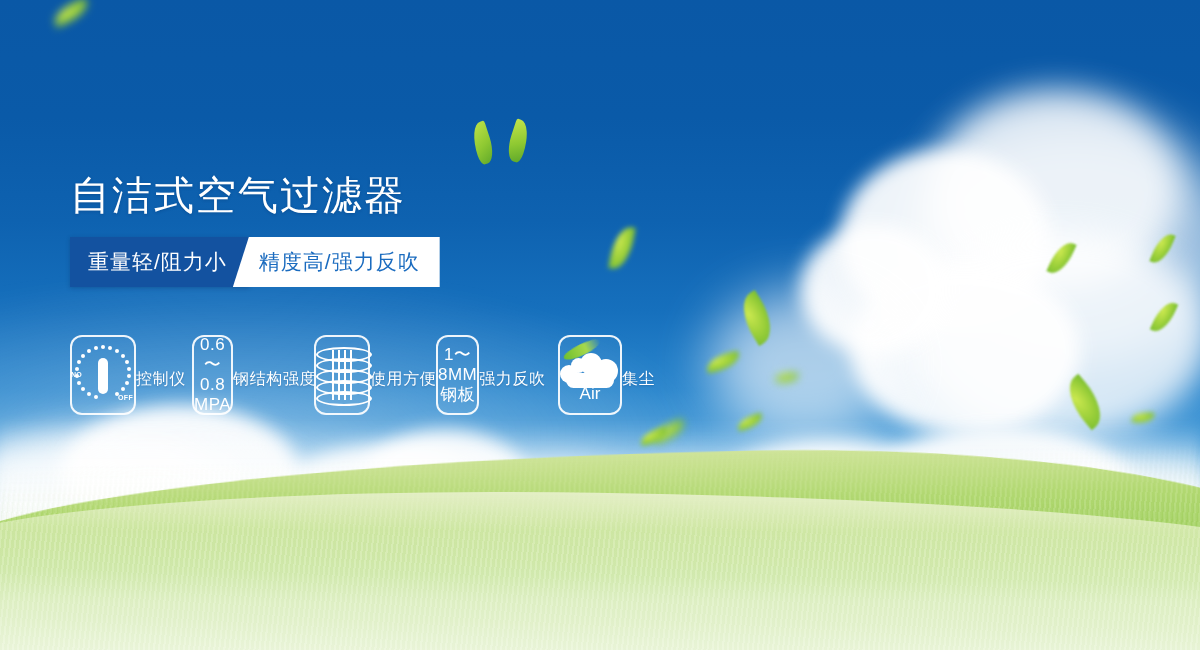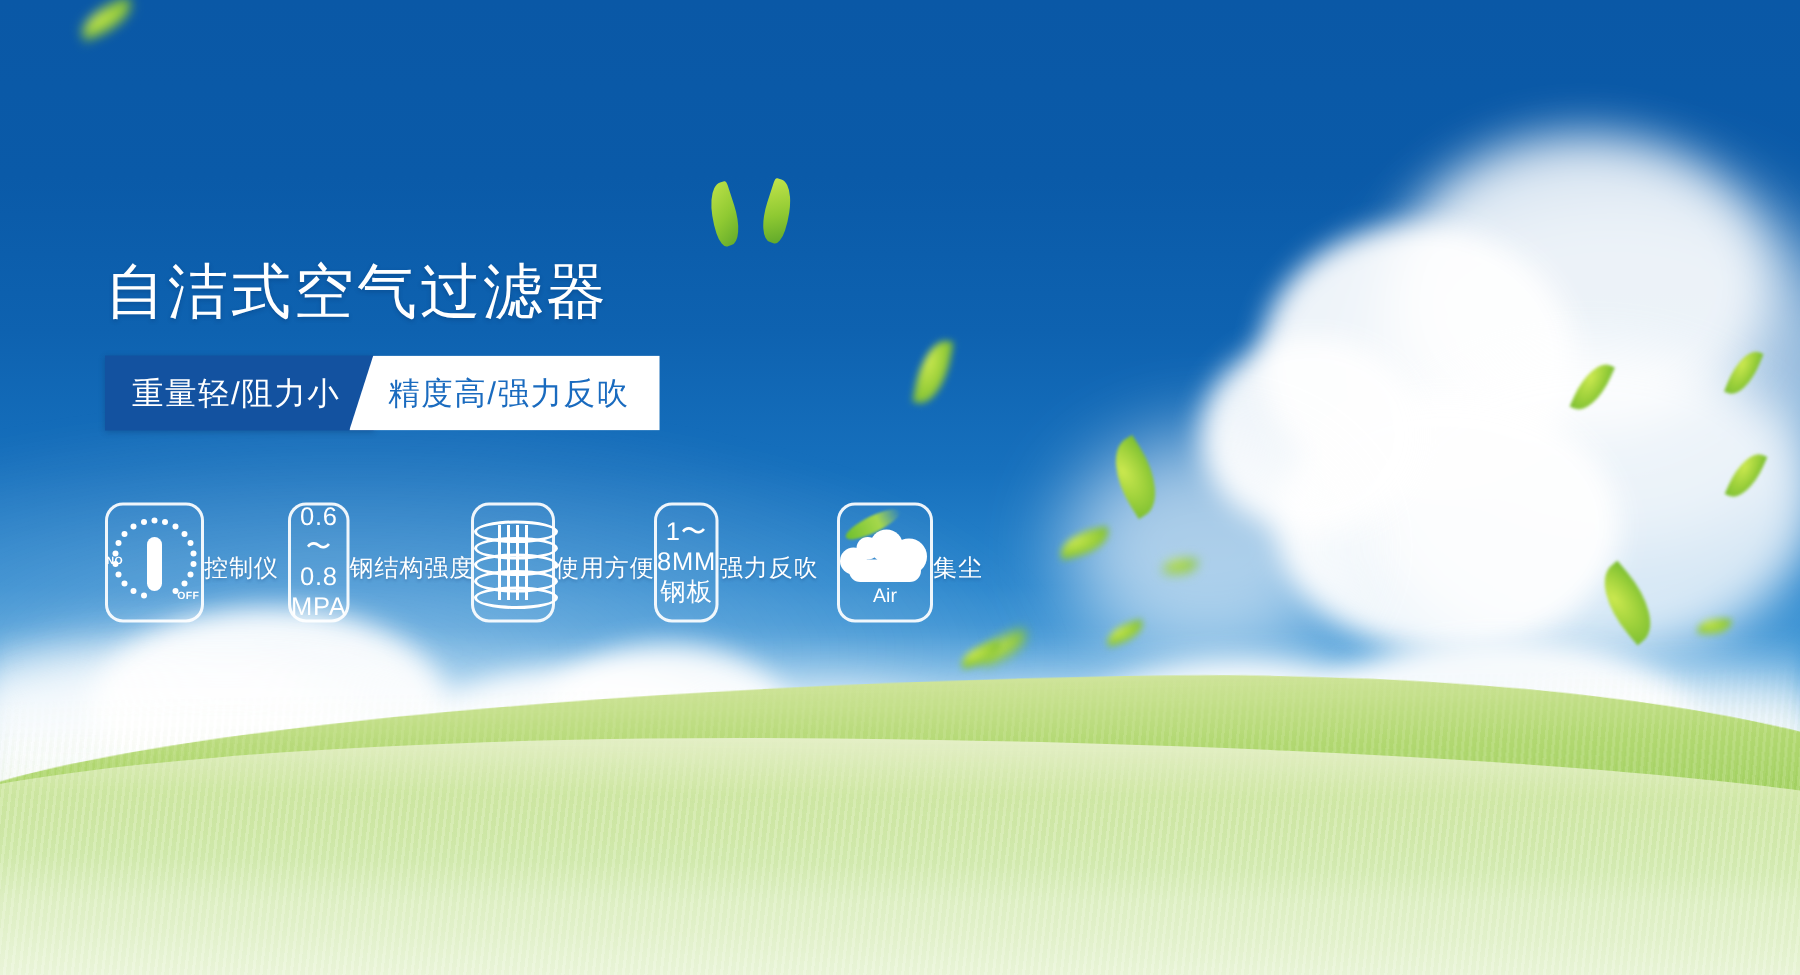--- a/index.html
+++ b/index.html
@@ -177,21 +177,21 @@
     position:absolute;left:0;width:52px;height:11px;
     border:2px solid #fff;border-radius:50%;
     background:transparent;
   }
   .coil .bar{position:absolute;top:3px;width:2px;height:50px;background:#fff;}
 
   
   .airicon{position:relative;width:60px;height:52px;}
   .airicon .cb{position:absolute;background:#fff;border-radius:50%;}
   .airicon .base{position:absolute;left:6px;bottom:13px;width:48px;height:15px;background:#fff;border-radius:8px;}
-  .airicon .alabel{position:absolute;left:0;right:0;bottom:-3px;text-align:center;font-size:13px;color:#fff;}
+  .airicon .alabel{position:absolute;left:0;right:0;bottom:-3px;text-align:center;font-size:17px;color:#fff;}
   .airicon .streak{
     position:absolute;left:2px;top:-5px;width:40px;height:11px;
     background:linear-gradient(90deg,#6fbf2e 0%,#a6d84b 60%,rgba(180,225,110,0) 100%);
     border-radius:50%;transform:rotate(-26deg);filter:blur(.6px);
   }
 </style>
 </head>
 <body>
 
 <div class="banner">

